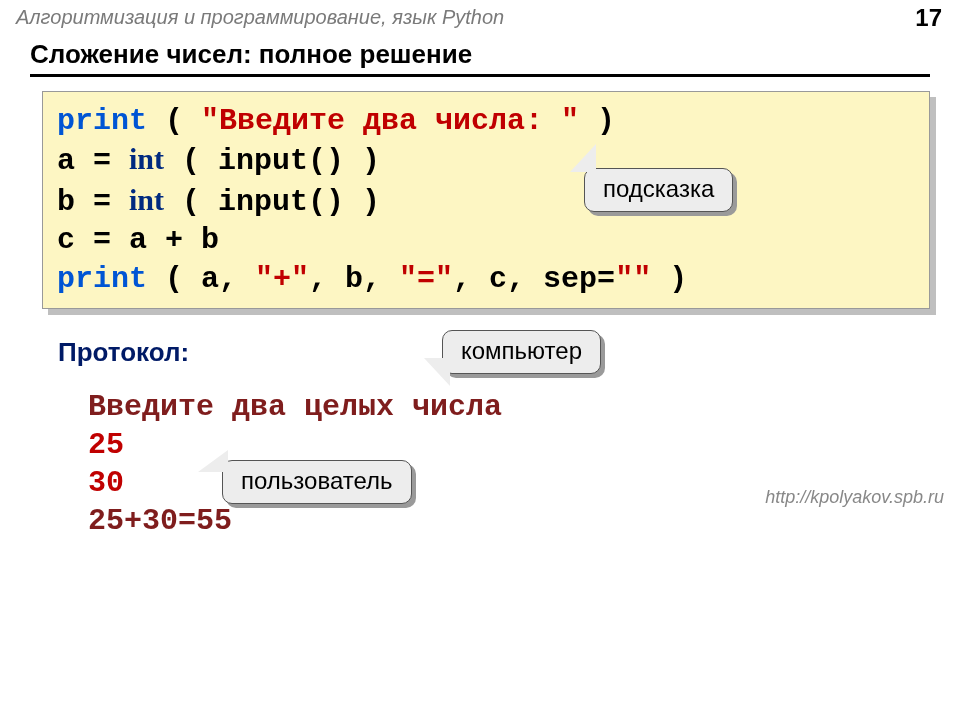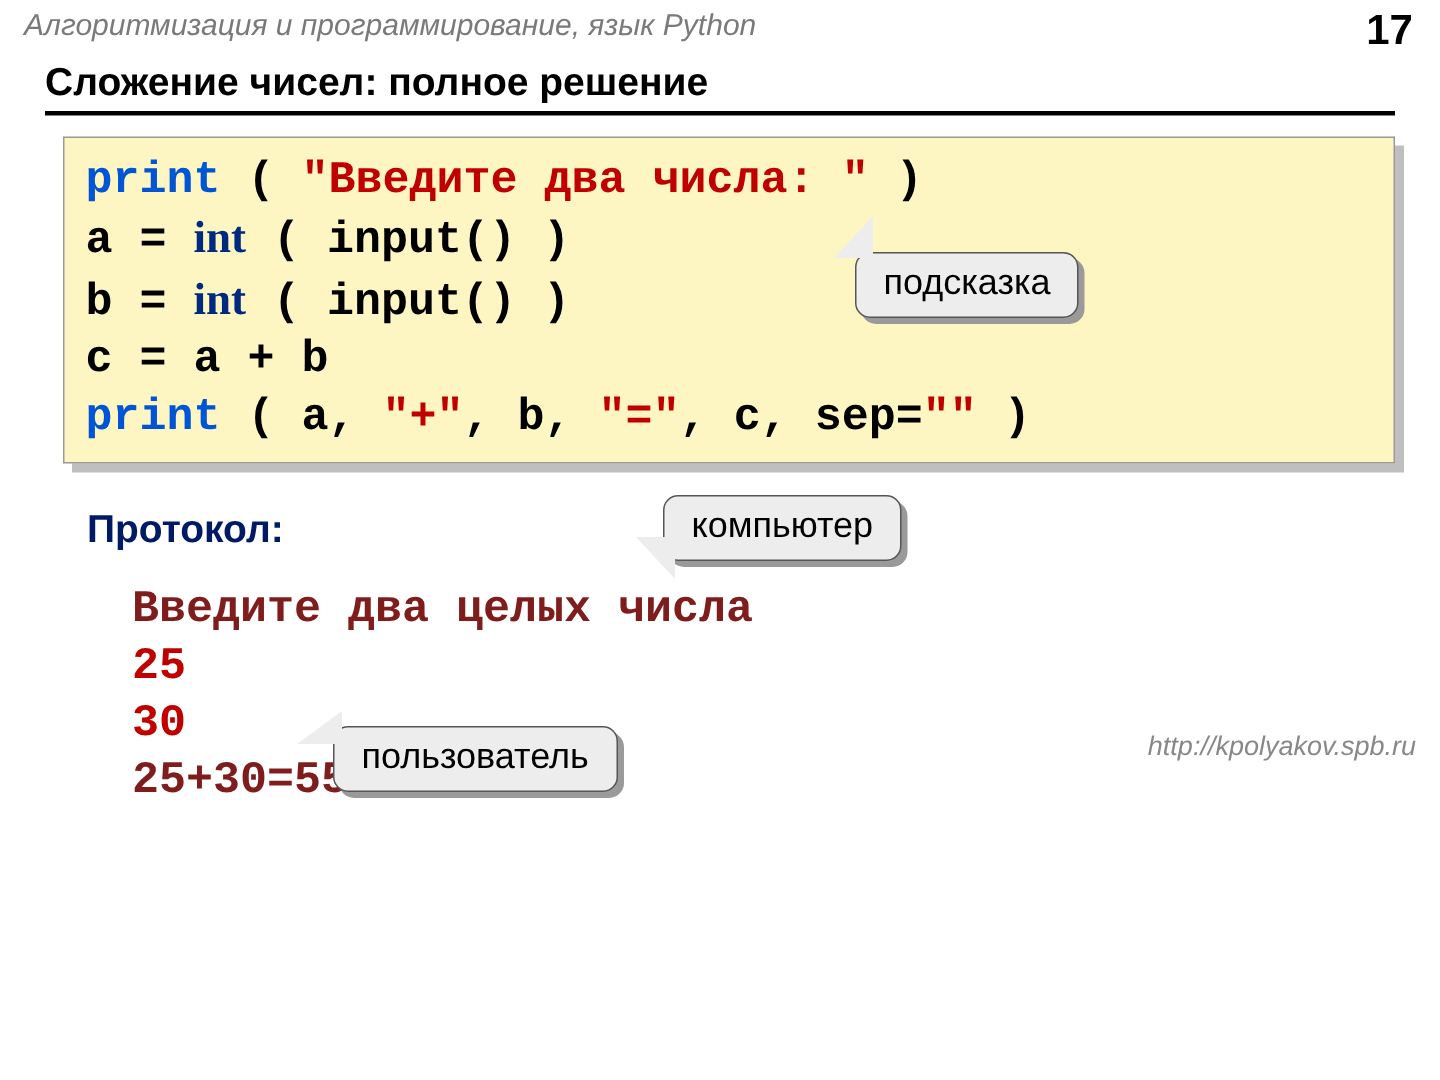--- a/index.html
+++ b/index.html
@@ -22,21 +22,21 @@
     color: #7a7a7a;
     font-style: italic;
     font-size: 20px;
     padding: 6px 16px 2px 16px;
   }
   .page-num {
     position: absolute;
     top: 4px;
     right: 18px;
     font-weight: bold;
-    font-size: 28px;
+    font-size: 24px;
     color: #000;
   }
   .title {
     font-size: 26px;
     font-weight: bold;
     color: #000;
     padding: 8px 30px 4px 30px;
   }
   .title-underline {
     height: 3px;
@@ -146,41 +146,41 @@
 
   <div class="code-box">
     <div class="code-shadow"></div>
     <div class="code-front"><span class="kw-blue">print</span><span class="txt-black"> ( </span><span class="str-red">"Введите два числа: "</span><span class="txt-black"> )</span>
 <span class="txt-black">a = </span><span class="kw-navy">int</span><span class="txt-black"> ( input() )</span>
 <span class="txt-black">b = </span><span class="kw-navy">int</span><span class="txt-black"> ( input() )</span>
 <span class="txt-black">c = a + b</span>
 <span class="kw-blue">print</span><span class="txt-black"> ( a, </span><span class="str-red">"+"</span><span class="txt-black">, b, </span><span class="str-red">"="</span><span class="txt-black">, c, sep=</span><span class="str-red">""</span><span class="txt-black"> )</span></div>
   </div>
 
-  <div class="callout" style="left:570px; top:168px;">
+  <div class="callout" style="left:584px; top:168px;">
     <div class="shadow"></div>
     <div class="bubble">подсказка</div>
     <div class="tail" style="left:-22px; top:-24px; border-left:8px solid transparent; border-right:26px solid #ededed; border-top:28px solid transparent;"></div>
   </div>
 
   <div class="callout" style="left:442px; top:330px;">
     <div class="shadow"></div>
     <div class="bubble">компьютер</div>
     <div class="tail" style="left:-26px; top:28px; border-left:8px solid transparent; border-right:26px solid #ededed; border-bottom:28px solid transparent;"></div>
   </div>
 
   <div class="protocol">
     <div class="proto-label">Протокол:</div>
     <div class="proto-line proto-blk">  Введите два целых числа</div>
     <div class="proto-line proto-red">  25</div>
     <div class="proto-line proto-red">  30</div>
     <div class="proto-line proto-blk">  25+30=55</div>
   </div>
 
-  <div class="callout" style="left:222px; top:484px;text-align:right;">
+  <div class="callout" style="left:222px; top:460px;text-align:right;">
     <div class="shadow"></div>
     <div class="bubble">пользователь</div>
     <div class="tail" style="left:-30px; top:-10px; border-left:6px solid transparent; border-right:30px solid #ededed; border-top:22px solid transparent;"></div>
   </div>
 
   <div class="footer-right">http://kpolyakov.spb.ru</div>
 
 </div>
 
 </body></html>

